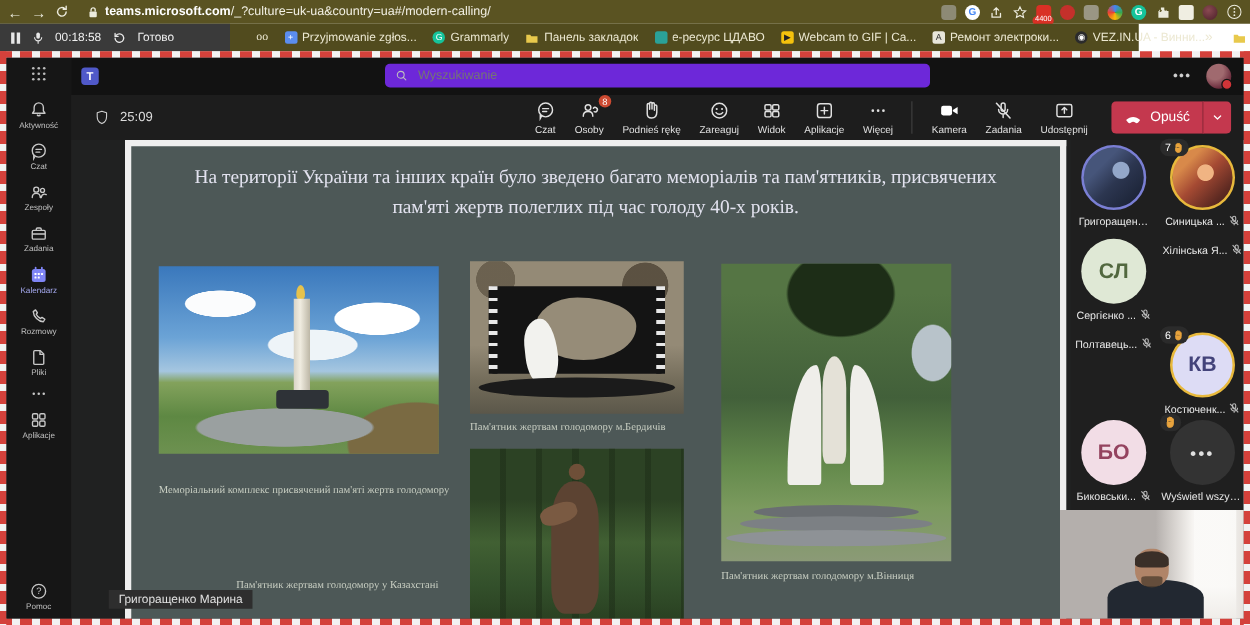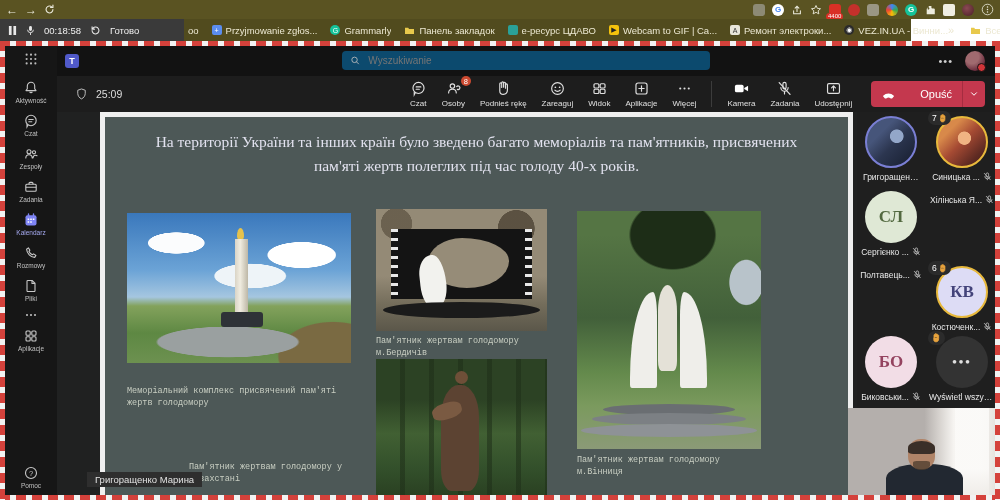--- a/index.html
+++ b/index.html
@@ -50,55 +50,55 @@
   .rit{display:flex;flex-direction:column;align-items:center;gap:1px;margin-bottom:9px;cursor:pointer;}
   .rit span{font-size:6.5px;color:#c0c0c0;}
   .rit.active span{color:#a6aaf0;}
   #rail-spacer{flex:1;}
 
   
   #topbar{position:absolute;left:52px;top:0;right:0;height:30px;background:#121212;
     display:flex;align-items:center;}
   #teams-logo{width:14px;height:14px;background:#5059c9;border-radius:3px;color:#fff;font-size:9px;
     font-weight:bold;display:flex;align-items:center;justify-content:center;margin-left:8px;}
-  #searchbox{position:absolute;left:50%;transform:translateX(-50%);top:5px;width:368px;height:19px;
-    background:#0c4a6e;border-radius:4px;display:flex;align-items:center;gap:6px;padding:0 8px;box-sizing:border-box;}
+  #searchbox{position:absolute;left:50%;transform:translateX(-50%);top:5px;width:436px;height:19px;
+    background:#6d28d9;border-radius:4px;display:flex;align-items:center;gap:6px;padding:0 8px;box-sizing:border-box;}
   #searchbox input{background:transparent;border:none;outline:none;color:#cfcfcf;font-size:10px;
     font-family:"Liberation Sans",sans-serif;width:100%;}
   #topbar-right{margin-left:auto;display:flex;align-items:center;gap:12px;padding-right:10px;}
   #topbar-dots{color:#cfcfcf;font-size:11px;letter-spacing:1px;}
   #user-avatar{width:20px;height:20px;border-radius:50%;position:relative;
     background:radial-gradient(circle at 35% 30%,#a06a6f 0 35%,#6e3040 70%,#401d26);}
   #user-avatar::after{content:"";position:absolute;right:-1px;bottom:-1px;width:7px;height:7px;
     border-radius:50%;background:#d13438;border:1.5px solid #121212;}
 
   
   #callbar{position:absolute;left:52px;top:30px;right:0;height:36px;background:#1d1d1d;
     display:flex;align-items:center;}
   #call-timer{display:flex;align-items:center;gap:8px;margin-left:18px;color:#dcdcdc;font-size:10.5px;}
   #controls{margin-left:auto;display:flex;align-items:flex-start;gap:15px;padding-right:10px;align-items:center;}
   .ctrl{display:flex;flex-direction:column;align-items:center;gap:2px;cursor:pointer;position:relative;}
   .ctrl span{font-size:8px;color:#e0e0e0;}
   .ctrl-badge{position:absolute;top:-4px;right:-6px;background:#cc4a31;color:#fff;font-size:7.5px;
     min-width:10px;height:10px;border-radius:6px;display:flex;align-items:center;justify-content:center;}
   #ctl-divider{width:1px;height:26px;background:#3c3c3c;}
   #leave-group{display:flex;align-items:stretch;height:26px;border-radius:4px;overflow:hidden;margin-left:4px;}
-  #leave-btn{background:#c4384e;color:#fff;display:flex;align-items:center;gap:24px;padding:0 10px;
+  #leave-btn{background:#c4384e;color:#fff;display:flex;align-items:center;gap:6px;padding:0 10px;
     font-size:11px;cursor:pointer;}
   #leave-caret{background:#c4384e;border-left:1px solid #a52c40;display:flex;align-items:center;
     padding:0 6px;cursor:pointer;}
 
   
   #stage{position:absolute;left:52px;top:66px;width:800px;height:383px;background:#202121;}
   #slide{position:absolute;left:43px;top:0;width:753px;height:383px;background:#4d5857;
     border:5px solid #efefef;border-bottom:none;box-sizing:border-box;}
   #slide-title{position:absolute;left:6%;top:13px;width:88%;text-align:center;
     font-family:"Liberation Serif",serif;font-size:15.5px;line-height:1.55;color:#e2e2ef;}
   .simg{position:absolute;overflow:hidden;}
-  .scap{position:absolute;font-family:Liberation Mono, monospace;font-size:8.5px;line-height:1.45;color:#c8cec2;}
+  .scap{position:absolute;font-family:Liberation Serif, serif;font-size:8.5px;line-height:1.45;color:#c8cec2;}
 
   
   #img-kyiv{left:22px;top:96px;width:224px;height:150px;background:
     radial-gradient(ellipse 120px 26px at 45% 86%,#9aa0a0 0 58%,transparent 60%),
     radial-gradient(ellipse 58px 22px at 78% 28%,#ffffff 0 58%,transparent 60%),
     radial-gradient(ellipse 48px 18px at 22% 20%,#fbfcfd 0 58%,transparent 60%),
     radial-gradient(ellipse 64px 22px at 55% 42%,#eef4f8 0 55%,transparent 57%),
     radial-gradient(ellipse 90px 55px at 92% 95%,#7a6a42 0 60%,transparent 62%),
     linear-gradient(180deg,#3a78bc 0%,#6ba3d6 38%,#a5c6e0 56%,#83a25c 62%,#5e8843 80%,#6d9150 100%);}
   #kyiv-col{position:absolute;left:48%;top:17%;width:13px;height:53%;
@@ -142,21 +142,21 @@
   
   #presenter-tag{position:absolute;left:30px;bottom:8px;background:#2e2e2e;color:#e2e2e2;
     font-size:9.5px;padding:2px 8px;z-index:5;}
 
   
   #panel{position:absolute;left:853px;top:66px;width:137px;height:383px;}
   .prow{position:absolute;width:137px;display:flex;justify-content:space-between;padding:0 2px;box-sizing:border-box;}
   .pcell{display:flex;flex-direction:column;align-items:center;width:62px;}
   .pavwrap{position:relative;width:52px;height:52px;}
   .pav{width:52px;height:52px;border-radius:50%;box-sizing:border-box;display:flex;
-    align-items:center;justify-content:center;font-size:17px;font-weight:bold;font-family:Liberation Serif, serif;}
+    align-items:center;justify-content:center;font-size:17px;font-weight:bold;}
   .ring-blue{border:2.5px solid #7a7fd4;}
   .ring-yellow{border:2.5px solid #e8b93c;}
   .ph1{background:radial-gradient(circle 16px at 62% 38%,#93a7c9 0 40%,transparent 45%),
     linear-gradient(135deg,#46557a 0 30%,#2c3650 55%,#161d2e 100%);}
   .ph2{background:radial-gradient(circle 14px at 55% 42%,#f0b483 0 45%,transparent 50%),
     linear-gradient(135deg,#d8894a 0 25%,#a54a33 50%,#5e2a22 80%,#3d1d18 100%);}
   .plabel{margin-top:4px;display:flex;align-items:center;gap:3px;max-width:66px;}
   .plabel span{font-size:8.5px;color:#e8e8e8;white-space:nowrap;overflow:hidden;text-overflow:ellipsis;max-width:56px;}
   .handpill{position:absolute;top:-5px;left:-8px;background:#2b2b2b;border-radius:9px;height:14px;
     display:flex;align-items:center;gap:2px;padding:0 4px;color:#fff;font-size:8.5px;z-index:3;}
@@ -181,20 +181,27 @@
 <body>
 
 <div id="screen">
 
   <div id="browser-bar">
     <span class="navic">←</span>
     <span class="navic">→</span>
     <svg width="11" height="11" viewBox="0 0 16 16">
         <path d="M13 8a5 5 0 11-1.5-3.6M13 1.5V5h-3.5" stroke="#ecebdd" stroke-width="1.6" fill="none" stroke-linecap="round"></path>
       </svg>
+    <div id="url-box">
+      <svg width="9" height="10" viewBox="0 0 10 12">
+          <rect x="1.5" y="5" width="7" height="5.5" rx="1" fill="#ecebdd"></rect>
+          <path d="M3 5V3.5a2 2 0 014 0V5" stroke="#ecebdd" stroke-width="1.3" fill="none"></path>
+        </svg>
+      <span id="url-text"><b>teams.microsoft.com</b><span>/_?culture=uk-ua&amp;country=ua#/modern-calling/</span></span>
+    </div>
     <div id="ext-row">
       <span class="extic" style="background:#8d8a75;"></span>
       <span class="extic" style="background:#fff;color:#4285f4;border-radius:50%;font-weight:bold;">G</span>
       <svg width="12" height="12" viewBox="0 0 16 16">
           <path d="M8 10V3M5.5 5.5L8 3l2.5 2.5M3.5 9v4h9V9" stroke="#ecebdd" stroke-width="1.4" fill="none" stroke-linecap="round"></path>
         </svg>
       <svg width="12" height="12" viewBox="0 0 16 16">
           <path d="M8 2l1.8 3.8 4.2.5-3.1 2.8.9 4.1L8 11.1l-3.8 2.1.9-4.1L2 6.3l4.2-.5z" stroke="#ecebdd" stroke-width="1.2" fill="none"></path>
         </svg>
       <span class="extic" style="background:#d93025;">
@@ -227,21 +234,21 @@
       <svg width="9" height="11" viewBox="0 0 10 12">
           <rect x="3.4" y="1" width="3.2" height="5.5" rx="1.6" fill="#e8e8e8"></rect>
           <path d="M1.8 5.2a3.2 3.2 0 006.4 0M5 8.5V11" stroke="#e8e8e8" fill="none"></path>
         </svg>
       <span id="rec-time">00:18:58</span>
       <svg width="11" height="11" viewBox="0 0 16 16">
           <path d="M3 8a5 5 0 101.4-3.5M3 2.5V6h3.5" stroke="#e8e8e8" stroke-width="1.5" fill="none" stroke-linecap="round"></path>
         </svg>
       <span id="rec-done">Готово</span>
     </div>
-    <span class="bm" style="margin-left:4px;">
+    <span class="bm" style="margin-left:21px;font-family:Liberation Serif, serif;">
         <span class="ellip">oo</span>
       </span>
     <span class="bm">
         <span class="bmic" style="background:#5b8def;color:#fff;">+</span>
         <span class="ellip">Przyjmowanie zgłos...</span>
       </span>
     <span class="bm">
         <span class="bmic" style="background:#15c39a;border-radius:50%;color:#fff;">G</span>
         <span class="ellip">Grammarly</span>
       </span>

